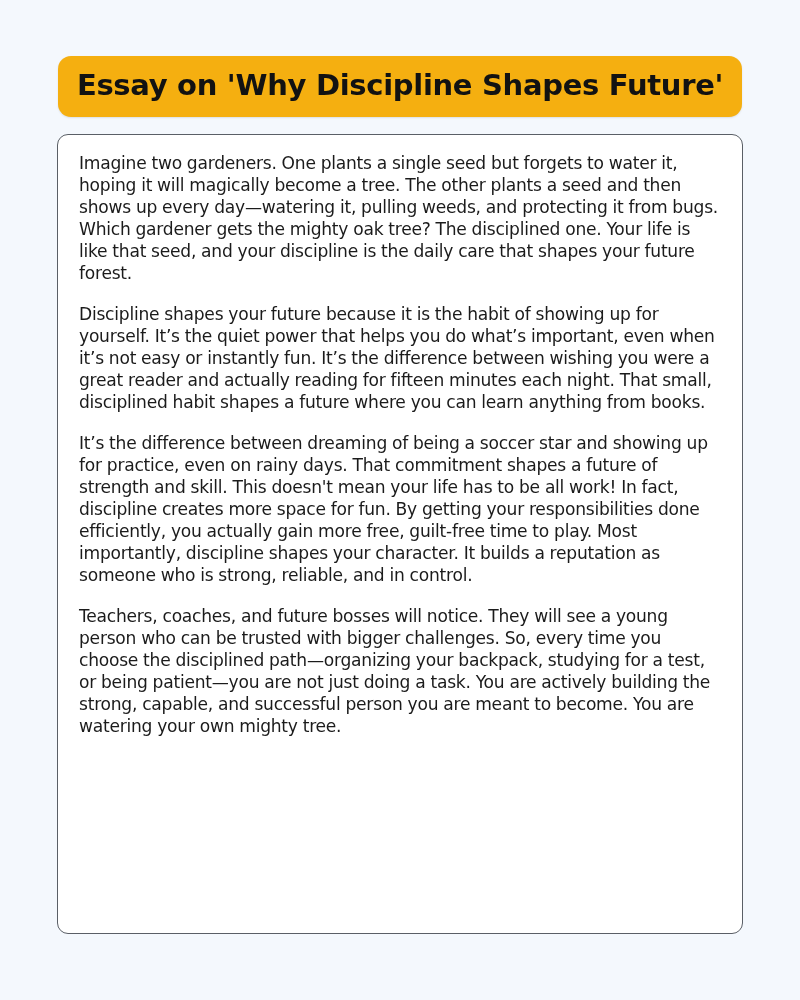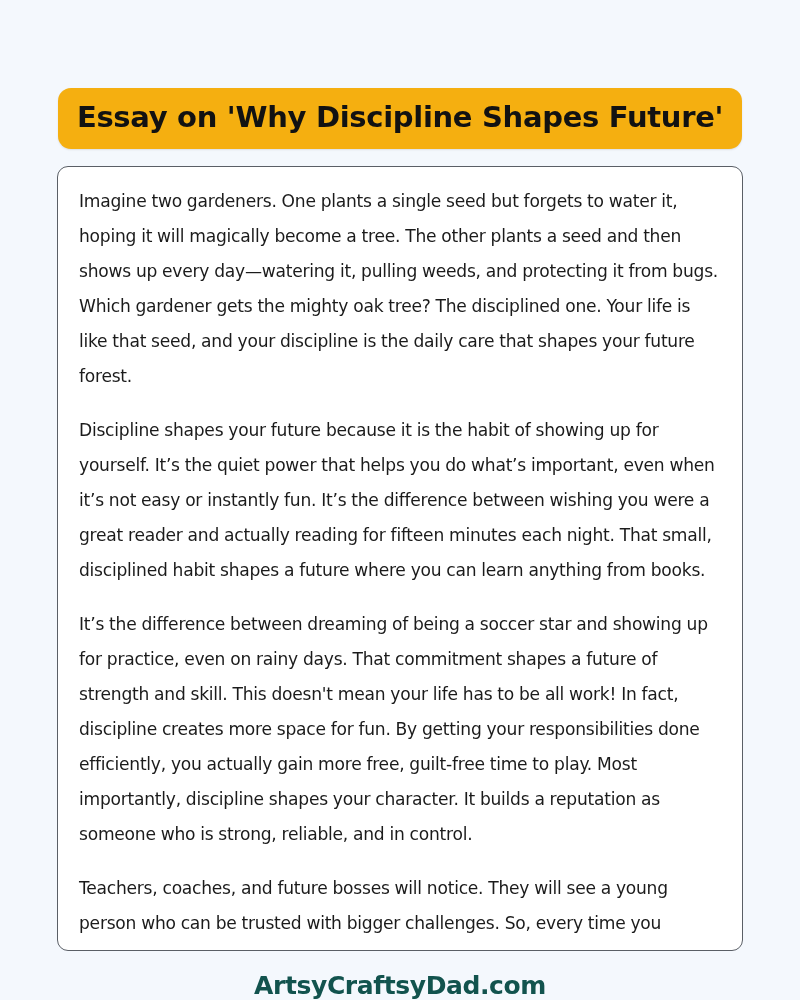--- a/index.html
+++ b/index.html
@@ -18,21 +18,21 @@
     position: relative;
     width: 800px;
     height: 1000px;
     box-sizing: border-box;
     background: #f4f8fd;
     display: flex;
     flex-direction: column;
     align-items: center;
   }
   .title-banner {
-    margin-top: 88px;
+    margin-top: 56px;
     width: 684px;
     box-sizing: border-box;
     background: #f5af10;
     border-radius: 13px;
     padding: 13px 18px 15px 18px;
     text-align: center;
     box-shadow: 0 1px 2px rgba(0,0,0,0.10);
   }
   .title-text {
     font-family: "DejaVu Sans", sans-serif;
@@ -51,21 +51,21 @@
     background: #ffffff;
     border: 1.6px solid #5a5f66;
     border-radius: 11px;
     padding: 17px 20px 10px 21px;
     overflow: hidden;
   }
   .essay-body p {
     margin: 0 0 19px 0;
     font-family: "DejaVu Sans", sans-serif;
     font-size: 17.1px;
-    line-height: 35px;
+    line-height: 22px;
     color: #1b1b1b;
     text-align: left;
     letter-spacing: -0.24px;
     word-spacing: -0.2px;
   }
   .essay-body p:last-child {
     margin-bottom: 14px;
   }
   .footer {
     margin-top: 20px;
@@ -90,17 +90,14 @@
 
   <div class="content-card">
     <div class="essay-body">
       <p>Imagine two gardeners. One plants a single seed but forgets to water it, hoping it will magically become a tree. The other plants a seed and then shows up every day—watering it, pulling weeds, and protecting it from bugs. Which gardener gets the mighty oak tree? The disciplined one. Your life is like that seed, and your discipline is the daily care that shapes your future forest.</p>
       <p>Discipline shapes your future because it is the habit of showing up for yourself. It’s the quiet power that helps you do what’s important, even when it’s not easy or instantly fun. It’s the difference between wishing you were a great reader and actually reading for fifteen minutes each night. That small, disciplined habit shapes a future where you can learn anything from books.</p>
       <p>It’s the difference between dreaming of being a soccer star and showing up for practice, even on rainy days. That commitment shapes a future of strength and skill. This doesn't mean your life has to be all work! In fact, discipline creates more space for fun. By getting your responsibilities done efficiently, you actually gain more free, guilt-free time to play. Most importantly, discipline shapes your character. It builds a reputation as someone who is strong, reliable, and in control.</p>
       <p>Teachers, coaches, and future bosses will notice. They will see a young person who can be trusted with bigger challenges. So, every time you choose the disciplined path—organizing your backpack, studying for a test, or being patient—you are not just doing a task. You are actively building the strong, capable, and successful person you are meant to become. You are watering your own mighty tree.</p>
     </div>
   </div>
 
-  <div class="footer">
-    <div class="footer-brand">ArtsyCraftsyDad.com</div>
-  </div>
 
 </div>
 
 </body></html>

